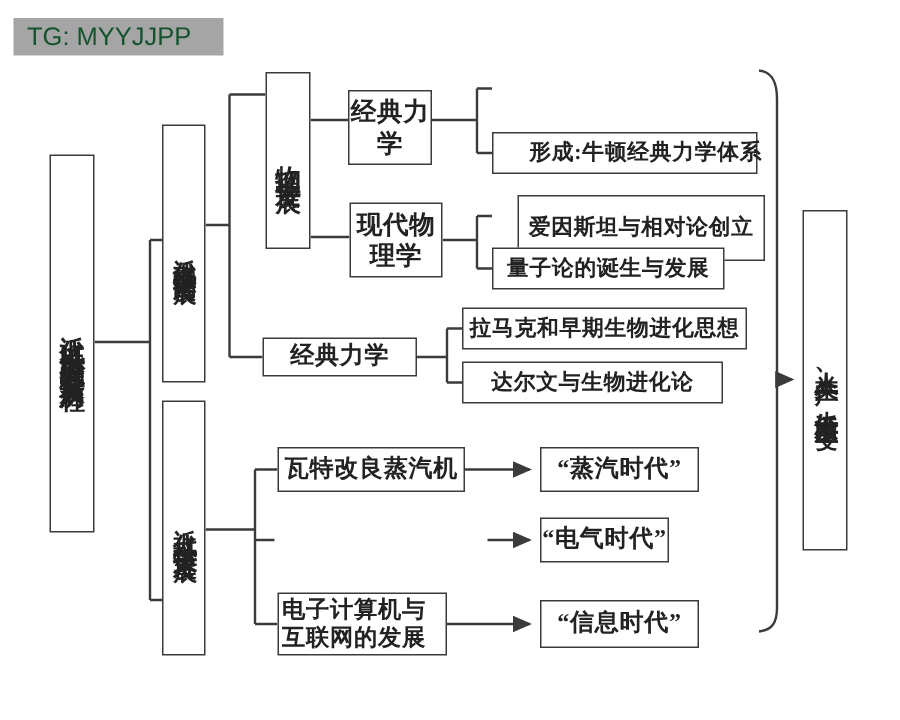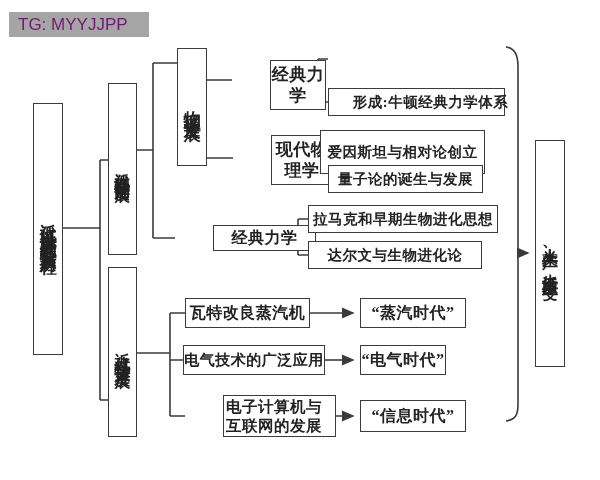--- a/index.html
+++ b/index.html
@@ -7,27 +7,27 @@
     position:relative;width:600px;height:480px;background:#ffffff;
     font-family:"Liberation Serif","DejaVu Serif",serif;overflow:hidden;
   }
   #wires{position:absolute;left:0;top:0;width:600px;height:480px;}
   .node{
     position:absolute;box-sizing:border-box;border:1.5px solid #3b3b3b;
     background:#ffffff;color:#222;display:flex;align-items:center;justify-content:center;
     text-align:center;font-weight:bold;line-height:1.25;
   }
   .hnode{font-size:14.5px;letter-spacing:0.5px;white-space:nowrap;}
-  .hnode2{font-size:15px;letter-spacing:0.5px;margin-left:38px;}
+  .hnode2{font-size:15px;letter-spacing:0.5px;}
   .vnode{
     writing-mode:vertical-rl;text-orientation:upright;
     font-size:16px;letter-spacing:3px;
   }
   .badge{
-    position:absolute;background:#a5a5a5;color:#701a75;
+    position:absolute;background:#a5a5a5;color:#14532d;
     font-family:"Liberation Sans","DejaVu Sans",sans-serif;font-weight:normal;
     display:flex;align-items:center;
   }
   #tg-badge{left:9px;top:12px;width:140px;height:25px;font-size:17px;padding-left:9px;box-sizing:border-box;}
   #watermark{left:333px;top:443px;width:267px;height:35px;font-size:19px;justify-content:center;}
 </style>
 </head>
 <body>
 
 <div id="canvas">
@@ -69,28 +69,27 @@
 
   <div class="node vnode" style="left:108px;top:83px;width:29px;height:172px;font-size:15.5px;letter-spacing:2px;">近代科学理论的发展</div>
   <div class="node vnode" style="left:108px;top:267px;width:29px;height:170px;font-size:16px;">近代科学技术发展</div>
 
   <div class="node vnode" style="left:177px;top:48px;width:30px;height:118px;font-size:17px;letter-spacing:4px;">物理学发展</div>
   <div class="node hnode2" style="left:232px;top:60px;width:56px;height:50px;font-size:17px;">经典力学</div>
   <div class="node hnode2" style="left:233px;top:135px;width:62px;height:50px;font-size:17px;">现代物理学</div>
   <div class="node hnode2" style="left:175px;top:225px;width:103px;height:26px;font-size:16px;">经典力学</div>
 
   <div class="node hnode" style="left:328px;top:88px;width:177px;height:28px;padding-left:28px;">形成:牛顿经典力学体系</div>
-  <div class="node hnode" style="left:320px;top:130px;width:165px;height:44px;">爱因斯坦与相对论创立</div>
+  <div class="node hnode" style="left:345px;top:130px;width:165px;height:44px;">爱因斯坦与相对论创立</div>
   <div class="node hnode" style="left:328px;top:165px;width:155px;height:28px;text-align:right;">量子论的诞生与发展</div>
   <div class="node hnode" style="left:308px;top:205px;width:190px;height:28px;">拉马克和早期生物进化思想</div>
   <div class="node hnode" style="left:308px;top:241px;width:174px;height:28px;">达尔文与生物进化论</div>
 
   <div class="node hnode" style="left:185px;top:298px;width:125px;height:30px;font-size:16px;">瓦特改良蒸汽机</div>
   <div class="node hnode" style="left:360px;top:298px;width:106px;height:30px;font-size:16px;">“蒸汽时代”</div>
-  <div class="node hnode" style="left:183px;top:345px;width:142px;height:30px;font-size:15px;">电气技术的广泛应用</div>
   <div class="node hnode" style="left:360px;top:345px;width:86px;height:30px;font-size:16px;">“电气时代”</div>
   <div class="node hnode2" style="left:185px;top:395px;width:113px;height:42px;font-size:15.5px;white-space:normal;text-align:left;padding:0 2px;">电子计算机与互联网的发展</div>
   <div class="node hnode" style="left:360px;top:400px;width:106px;height:32px;font-size:16px;">“信息时代”</div>
 
   <div class="node vnode" style="left:535px;top:140px;width:30px;height:227px;font-size:16px;letter-spacing:2px;">人类生产、生活发生巨变</div>
 
 
 </div>
 
 </body></html>

